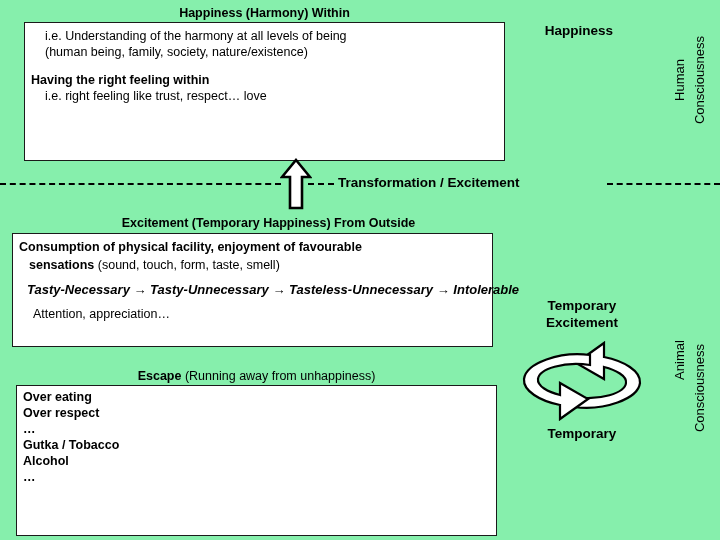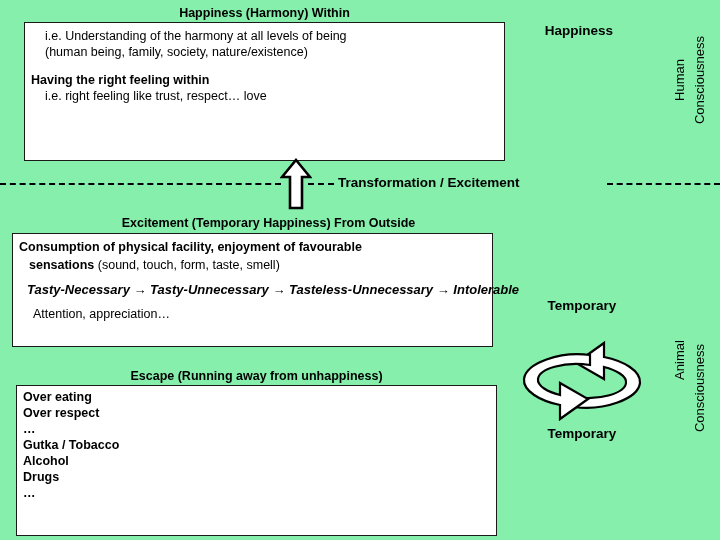--- a/index.html
+++ b/index.html
@@ -22,21 +22,21 @@
 
   
   .box-title {
     position: absolute;
     font-size: 12.5px;
     font-weight: bold;
     text-align: center;
     line-height: 14px;
     white-space: nowrap;
   }
-  .box-title .reg { font-weight: bold; }
+  .box-title .reg { font-weight: normal; }
 
   
   .panel {
     position: absolute;
     border: 1.5px solid #1a1a1a;
     background: #ffffff;
     box-sizing: border-box;
   }
 
   .line-bold {
@@ -171,27 +171,27 @@
     <span class="mix-bold">Escape</span><span class="reg"> (Running away from unhappiness)</span>
   </div>
 
   <div class="panel" style="left:16px; top:385px; width:481px; height:151px;">
     <div style="padding:3px 0 0 6px;">
       <div class="line-bold">Over eating</div>
       <div class="line-bold">Over respect</div>
       <div class="line-bold">…</div>
       <div class="line-bold">Gutka / Tobacco</div>
       <div class="line-bold">Alcohol</div>
-      <div class="line-bold">Drugs</div>
       <div class="line-bold">…</div>
     </div>
   </div>
 
   <div class="side-label" style="left:521px; top:297px; width:122px;">
     <div>Temporary</div>
+    <div>Excitement</div>
   </div>
 
   <div class="cycle" style="left:512px; top:335px;">
     <svg width="140" height="92" viewBox="0 0 140 92" xmlns="http://www.w3.org/2000/svg">
       <g fill="#ffffff" stroke="#000000" stroke-width="2.2" stroke-linejoin="miter">
 
         <path d="M 62 72
                  C 92 76 126 64 128 48
                  C 129 36 112 26 92 22
                  L 92 8

